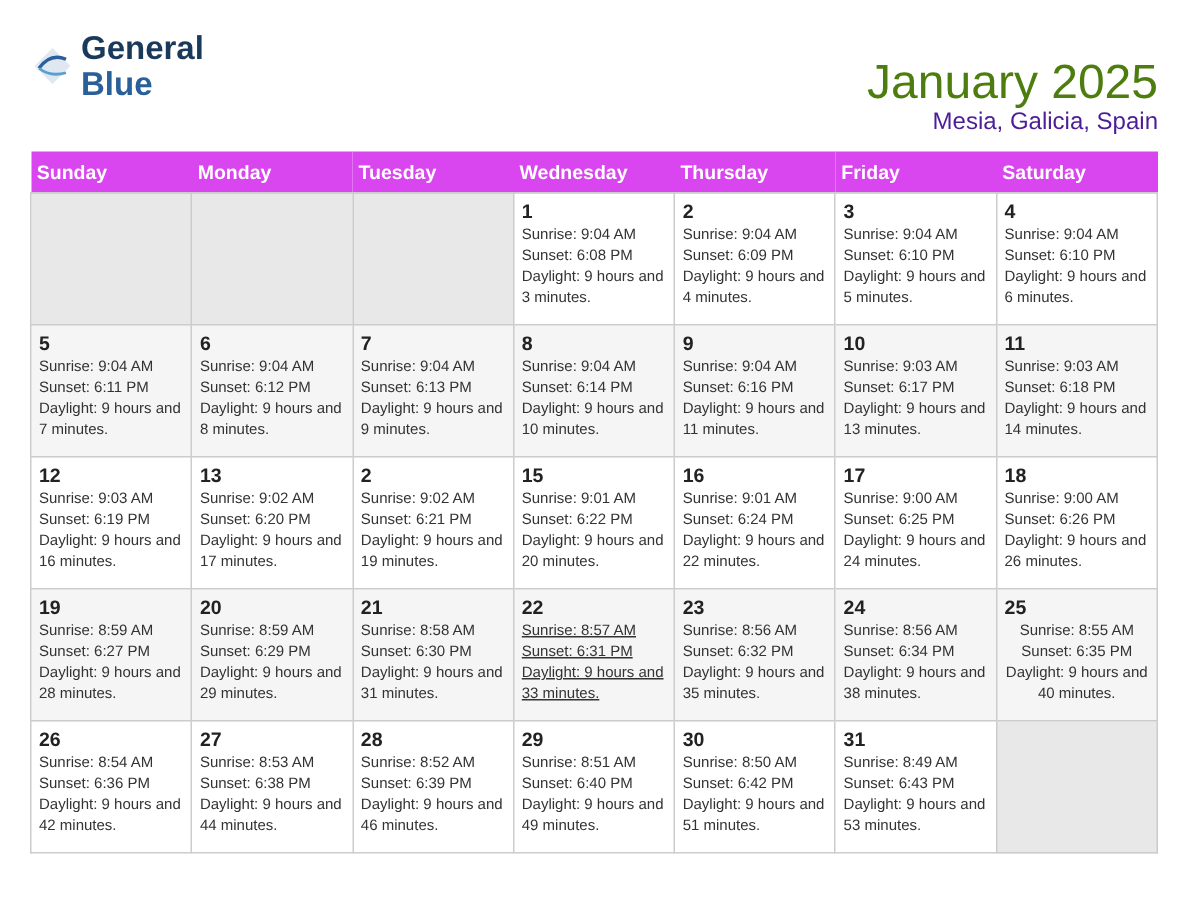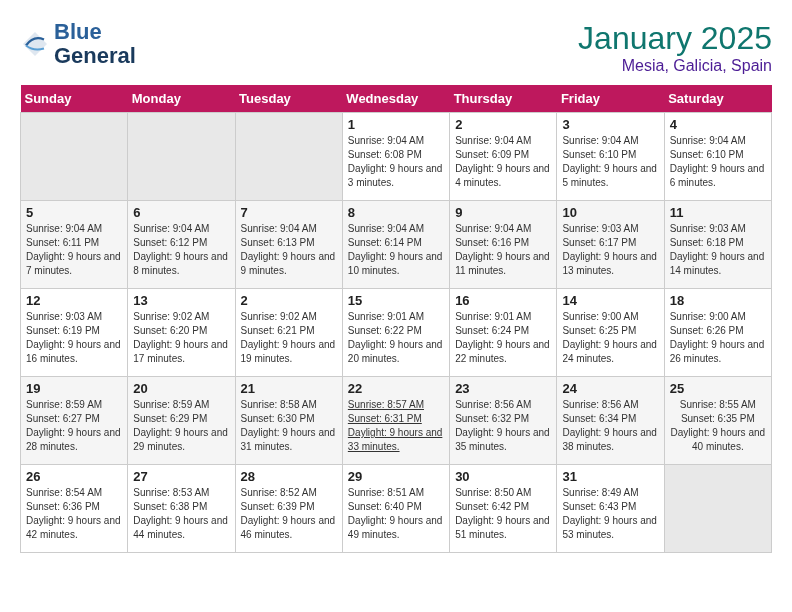--- a/index.html
+++ b/index.html
@@ -29,34 +29,35 @@
     .logo-icon {
       width: 30px;
       height: 30px;
       margin-right: 4px;
     }
     .title-area {
       text-align: right;
     }
     .month-title {
       font-size: 32px;
-      color: #0f766e;
+      color: #4d7c0f;
       font-weight: normal;
+      margin-top: 16px;
     }
     .location {
       font-size: 16px;
       color: #4c1d95;
     }
     table {
       width: 100%;
       border-collapse: collapse;
       table-layout: fixed;
     }
     thead tr th {
-      background-color: #be185d;
+      background-color: #d946ef;
       color: #fff;
       padding: 6px 4px;
       font-size: 13px;
       font-weight: bold;
       text-align: left;
     }
     tbody tr td {
       border: 1px solid #ccc;
       vertical-align: top;
       padding: 4px 5px;
@@ -89,22 +90,22 @@
 <body>
 
 <div class="header">
   <div class="logo">
     <svg class="logo-icon" viewBox="0 0 40 40">
       <polygon points="20,4 36,20 20,36 4,20" fill="#2a6099" opacity="0.15"></polygon>
       <path d="M8,22 Q18,8 32,14" stroke="#2a6099" stroke-width="3" fill="none"></path>
       <path d="M8,22 Q18,30 32,26" stroke="#5a9fd4" stroke-width="2.5" fill="none"></path>
     </svg>
     <div class="logo-text">
+      <div>General</div>
       <div style="color:#2a6099;">Blue</div>
-      <div>General</div>
     </div>
   </div>
   <div class="title-area">
     <div class="month-title">January 2025</div>
     <div class="location">Mesia, Galicia, Spain</div>
   </div>
 </div>
 
 <table>
   <thead>
@@ -217,21 +218,21 @@
 Sunset: 6:22 PM
 Daylight: 9 hours and 20 minutes.</div>
         </td>
         <td>
           <span class="day-number">16</span>
           <div class="cell-info" style="white-space: pre-line;">Sunrise: 9:01 AM
 Sunset: 6:24 PM
 Daylight: 9 hours and 22 minutes.</div>
         </td>
         <td>
-          <span class="day-number">14</span>
+          <span class="day-number">17</span>
           <div class="cell-info" style="white-space: pre-line;">Sunrise: 9:00 AM
 Sunset: 6:25 PM
 Daylight: 9 hours and 24 minutes.</div>
         </td>
         <td>
           <span class="day-number">18</span>
           <div class="cell-info" style="white-space: pre-line;">Sunrise: 9:00 AM
 Sunset: 6:26 PM
 Daylight: 9 hours and 26 minutes.</div>
         </td>

